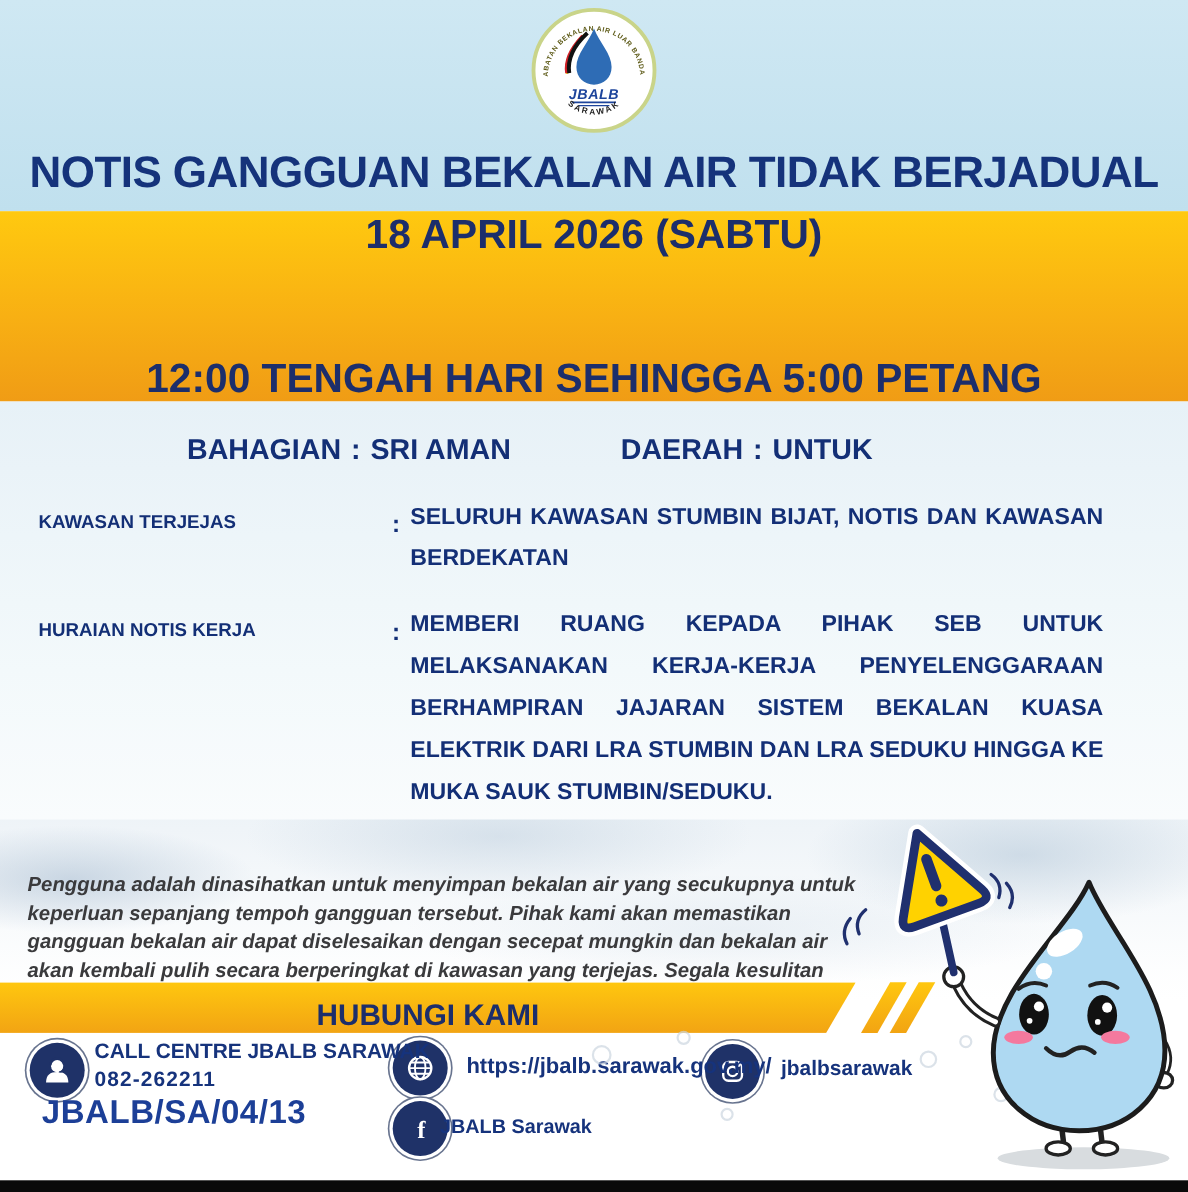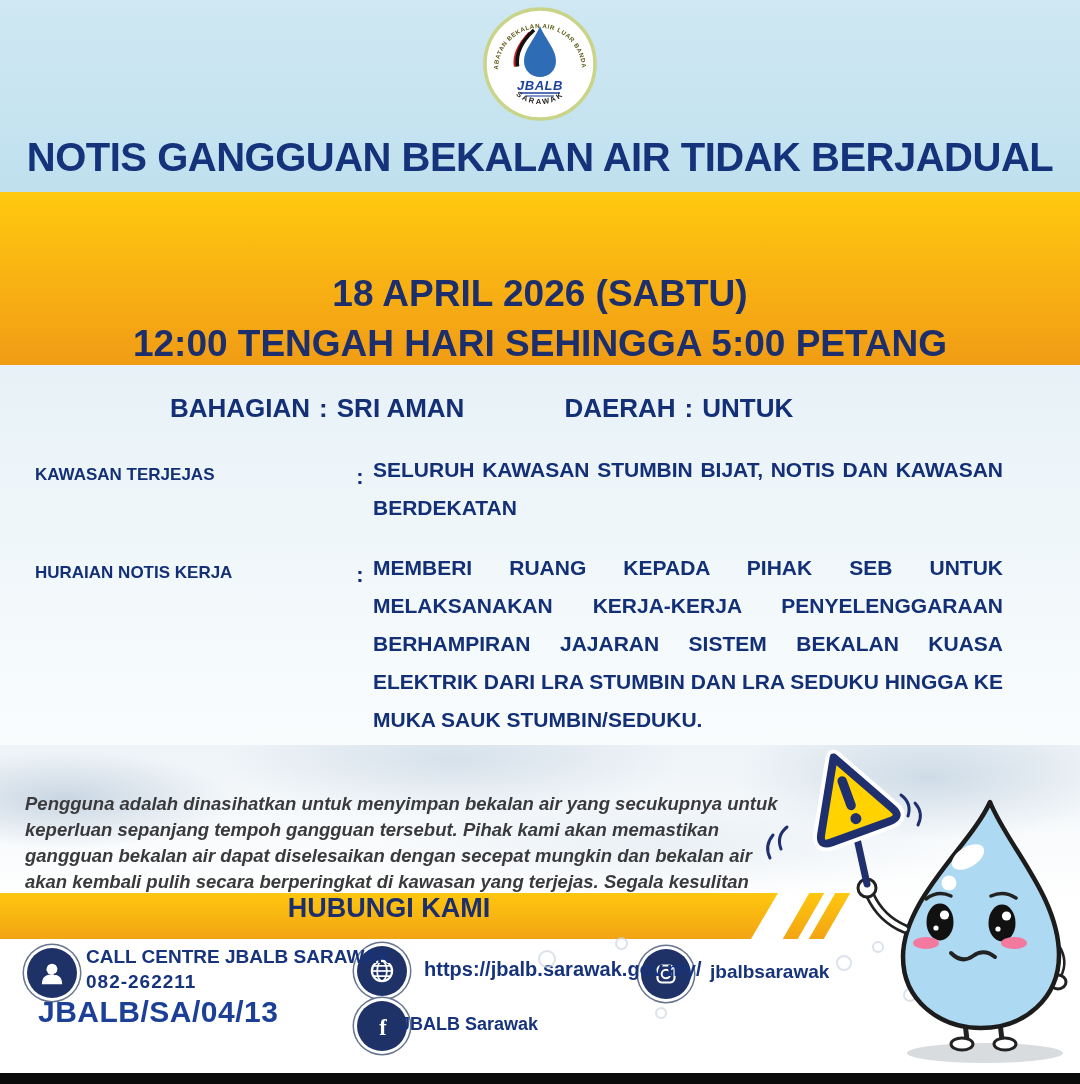--- a/index.html
+++ b/index.html
@@ -9,21 +9,21 @@
   
   .header{position:absolute;top:0;left:0;right:0;height:192px;
           background:linear-gradient(180deg,#cfe8f3 0%,#c0e0ee 100%);}
   .logo-wrap{position:absolute;top:6px;left:50%;transform:translateX(-50%);}
   .notice-title{position:absolute;bottom:12px;width:100%;text-align:center;
           font-size:40px;font-weight:bold;color:#15337b;letter-spacing:-.5px;}
 
   
   .date-band{position:absolute;top:192px;left:0;right:0;height:173px;
           background:linear-gradient(180deg,#ffc90f 0%,#f8b013 55%,#f09c15 100%);
-          display:flex;flex-direction:column;align-items:center;justify-content:flex-end;gap:8px;}
+          display:flex;flex-direction:column;align-items:center;justify-content:space-between;gap:8px;}
   .date-line{font-size:37px;font-weight:bold;color:#1c2e6b;}
 
   
   .details{position:absolute;top:365px;left:0;right:0;height:444px;
           background:linear-gradient(180deg,#e7f1f7 0%,#f3f9fb 55%,#fcfdfe 100%);}
   .region-row{position:absolute;top:28px;left:170px;display:flex;gap:100px;
           font-size:26px;font-weight:bold;color:#132f76;}
   .sep{margin:0 9px;}
   .field{position:absolute;left:35px;display:grid;grid-template-columns:312px 26px 630px;}
   .field-kawasan{top:86px;}
@@ -40,21 +40,21 @@
        radial-gradient(ellipse 320px 80px at 42% 12%, rgba(168,190,210,.35), transparent 72%),
        radial-gradient(ellipse 280px 90px at 86% 22%, rgba(158,183,205,.42), transparent 70%),
        radial-gradient(ellipse 420px 70px at 62% 62%, rgba(198,214,228,.30), transparent 72%),
        linear-gradient(180deg, rgba(223,233,241,.55) 0%, rgba(245,248,250,.15) 85%, transparent 100%);}
   .advisory{position:absolute;top:46px;left:25px;width:758px;
           font-size:18.5px;font-style:italic;font-weight:600;color:#3a3a3c;line-height:26px;}
 
   .contact-banner{position:absolute;top:148px;left:0;width:778px;height:46px;
           background:linear-gradient(180deg,#ffc70f 0%,#f2a413 100%);
           clip-path:polygon(0 0,100% 0,calc(100% - 27px) 100%,0 100%);
-          display:flex;align-items:flex-start;justify-content:center;}
+          display:flex;align-items:flex-end;justify-content:center;}
   .contact-banner-label{font-size:27px;font-weight:bold;color:#1c2e6b;}
   .stripe{position:absolute;top:148px;width:15px;height:46px;transform:skewX(-30deg);
           background:linear-gradient(180deg,#ffc70f,#f2a413);}
   .stripe-1{left:796px;} .stripe-2{left:822px;}
 
   .badge{position:absolute;width:50px;height:50px;border-radius:50%;background:#1f3268;
          box-shadow:0 0 0 3px #fff,0 0 0 4.5px #68748f;
          display:flex;align-items:center;justify-content:center;}
   .b-phone{top:203px;left:27px;} .b-web{top:201px;left:357px;}
   .b-fb{top:256px;left:357px;}   .b-ig{top:204px;left:641px;}

